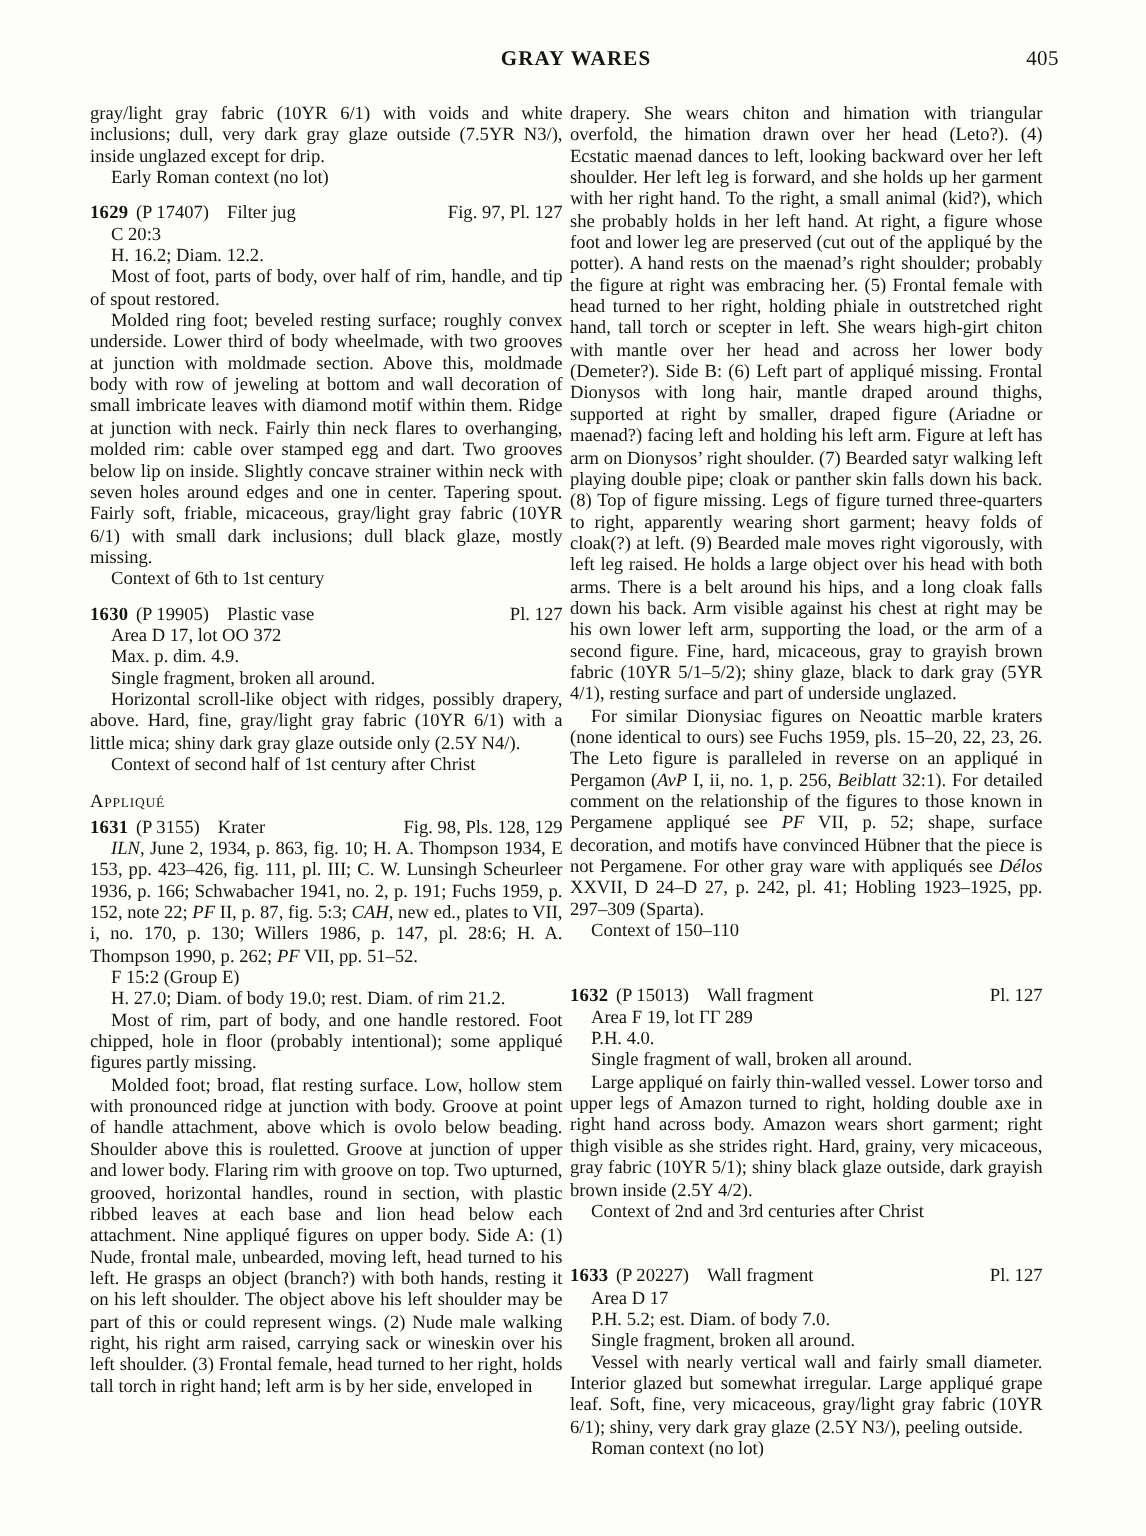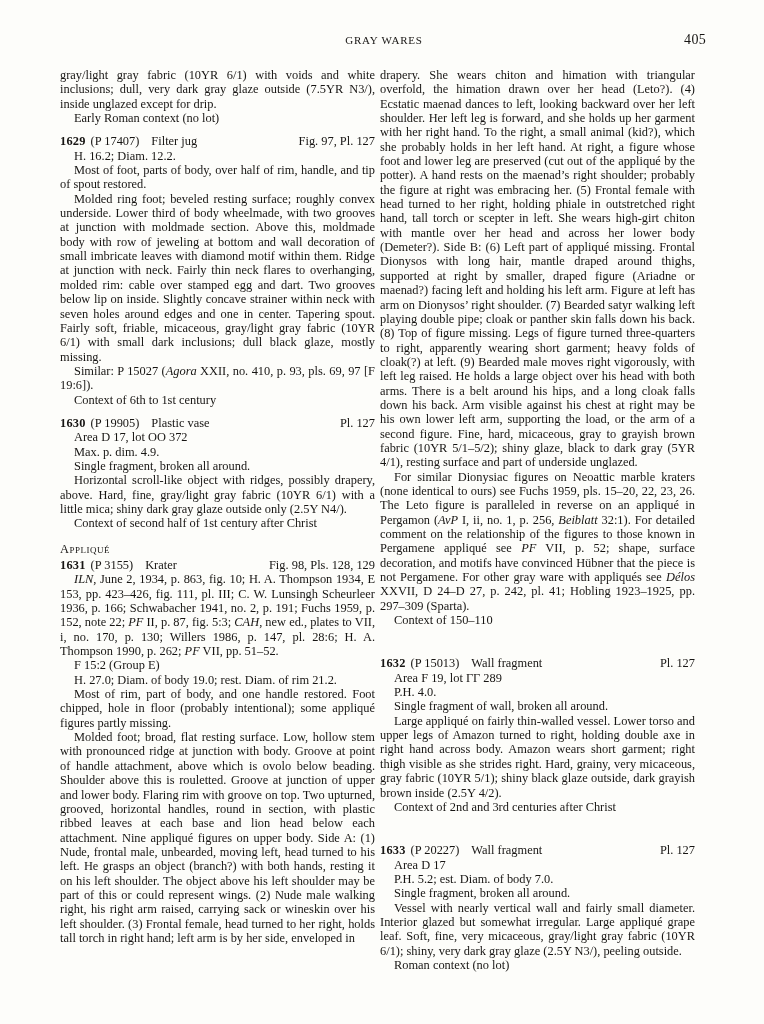--- a/index.html
+++ b/index.html
@@ -2,21 +2,21 @@
 <html><head>
 <meta charset="utf-8">
 <style>
   html,body{margin:0;padding:0;background:#d9d9d9;}
   .page{
     width:764px;height:1024px;margin:0 auto;background:#fdfdfa;color:#171513;
     font-family:"Liberation Serif","DejaVu Serif",serif;
     box-sizing:border-box;padding:30px 56px 0 60px;position:relative;overflow:hidden;
   }
   .running-head{position:relative;text-align:center;height:22px;margin-bottom:16px;}
-  .rh-title{font-size:11px;letter-spacing:0.8px;}
+  .rh-title{font-size:14px;letter-spacing:0.8px;font-weight:bold;}
   .rh-page{position:absolute;right:2px;top:2px;font-size:14px;letter-spacing:0.3px;}
   .columns{display:flex;gap:5px;}
   .col{width:315px;font-size:12.4px;line-height:14.35px;text-align:justify;
        text-justify:inter-word;hyphens:none;}
   .col p{margin:0;}
   .para{text-indent:14px;}
   .cont{text-indent:0;}
   .line{padding-left:14px;text-align:left;}
   .entry{display:flex;align-items:baseline;white-space:nowrap;}
   .entry .num{font-weight:bold;letter-spacing:0.2px;}
@@ -37,24 +37,24 @@
   <div class="columns">
     <div class="col" id="col-left">
         <p class="cont">gray/light gray fabric (10YR 6/1) with voids and white inclusions; dull, very dark gray glaze outside (7.5YR N3/), inside unglazed except for drip.</p>
         <p class="line">Early Roman context (no lot)</p>
         <div class="entry" style="margin-top: 9px;">
           <span class="num">1629</span>
           <span class="inv">(P 17407)</span>
           <span class="title">Filter jug</span>
           <span class="ref">Fig. 97, Pl. 127</span>
         </div>
+        <p class="line">C 20:3</p>
         <p class="line">H. 16.2; Diam. 12.2.</p>
         <p class="para">Most of foot, parts of body, over half of rim, handle, and tip of spout restored.</p>
         <p class="para">Molded ring foot; beveled resting surface; roughly convex underside. Lower third of body wheelmade, with two grooves at junction with moldmade section. Above this, moldmade body with row of jeweling at bottom and wall decoration of small imbricate leaves with diamond motif within them. Ridge at junction with neck. Fairly thin neck flares to overhanging, molded rim: cable over stamped egg and dart. Two grooves below lip on inside. Slightly concave strainer within neck with seven holes around edges and one in center. Tapering spout. Fairly soft, friable, micaceous, gray/light gray fabric (10YR 6/1) with small dark inclusions; dull black glaze, mostly missing.</p>
-        <p class="para">Similar: P 15027 (<i>Agora</i> XXII, no. 410, p. 93, pls. 69, 97 [F 19:6]).</p>
         <p class="line">Context of 6th to 1st century</p>
         <div class="entry" style="margin-top: 9px;">
           <span class="num">1630</span>
           <span class="inv">(P 19905)</span>
           <span class="title">Plastic vase</span>
           <span class="ref">Pl. 127</span>
         </div>
         <p class="line">Area D 17, lot OO 372</p>
         <p class="line">Max. p. dim. 4.9.</p>
         <p class="line">Single fragment, broken all around.</p>

